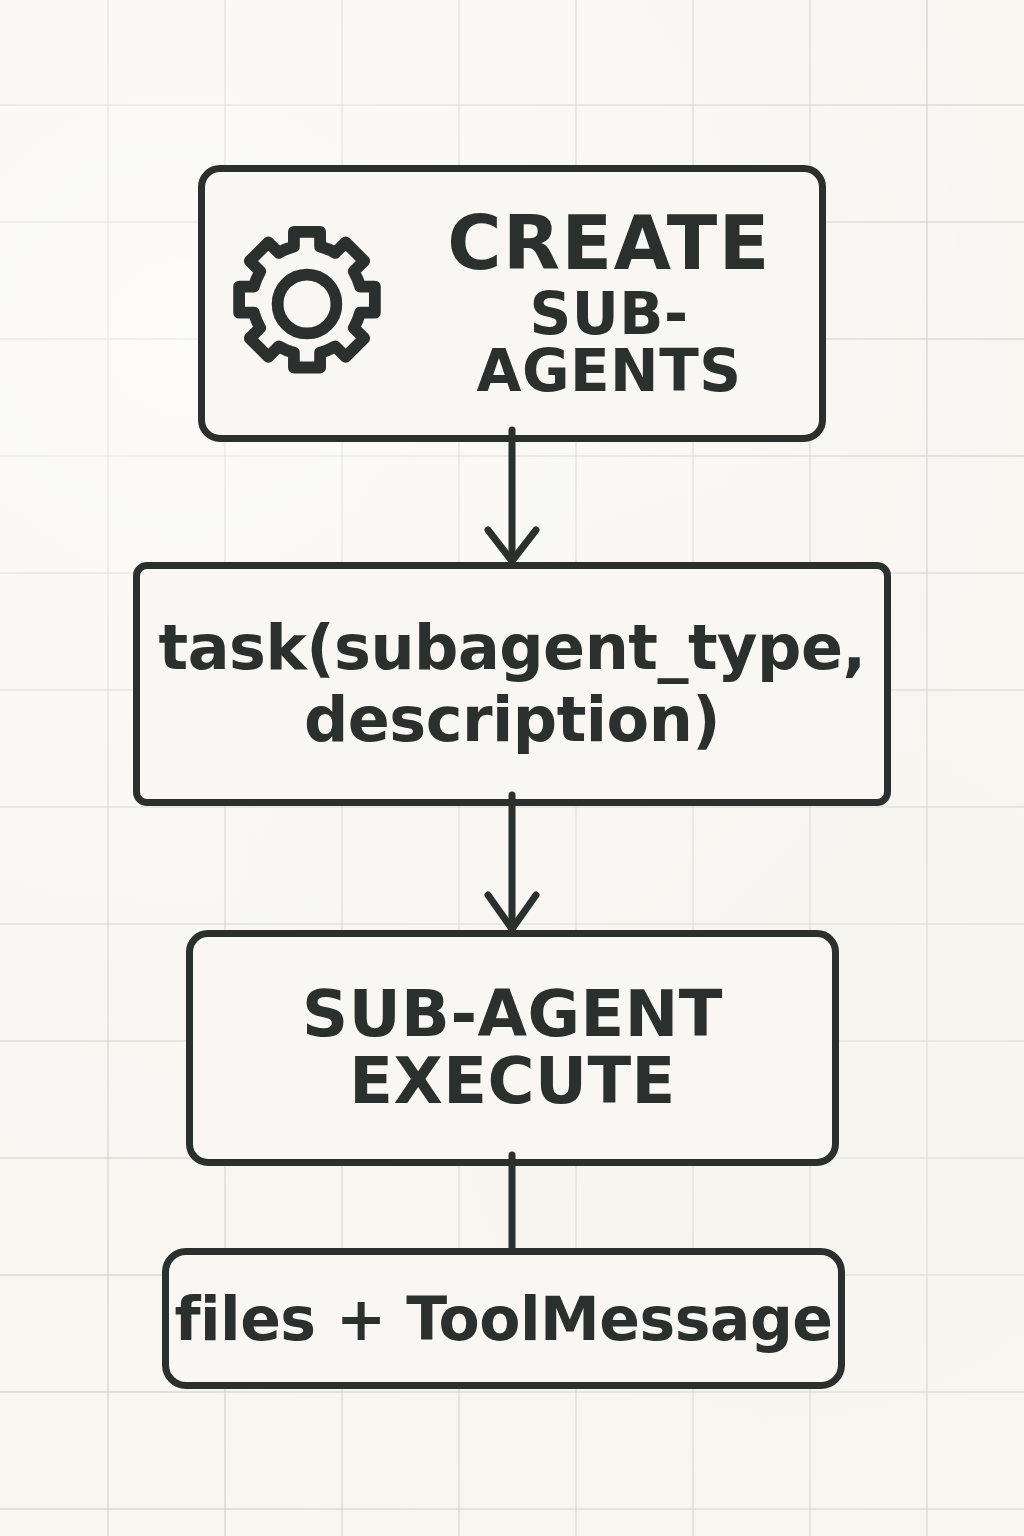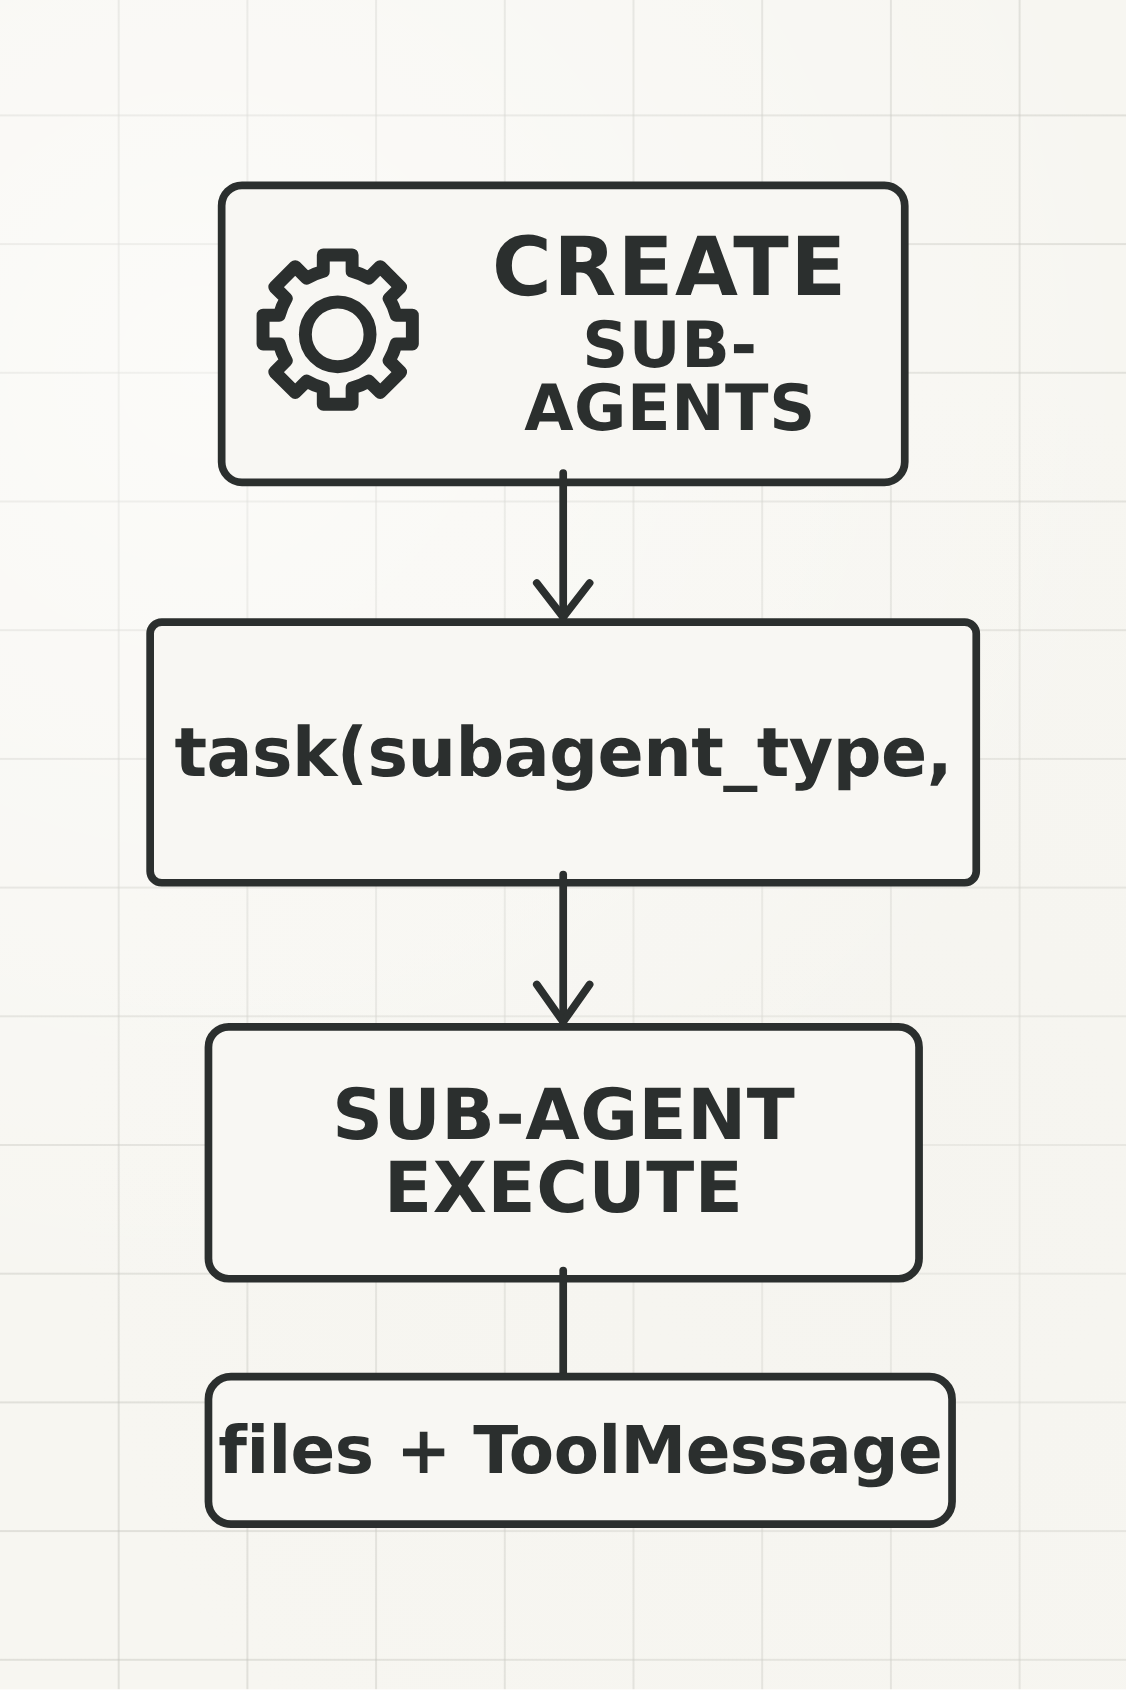--- a/index.html
+++ b/index.html
@@ -109,21 +109,21 @@
     display: flex;
     flex-direction: column;
     align-items: center;
     line-height: 1.04;
     font-size: 64px;
     font-weight: 700;
     letter-spacing: 0.5px;
   }
   
   #node-files {
-    left: 186px;
+    left: 162px;
     top: 1248px;
     width: 683px;
     height: 141px;
     border-radius: 24px;
   }
   #node-files .ln-files {
     font-size: 60px;
     font-weight: 700;
     letter-spacing: -0.5px;
   }
@@ -167,20 +167,21 @@
     </div>
 
     <svg class="edge" id="edge-1">
       <path class="stroke" d="M512 0 L512 132"></path>
       <path class="stroke" d="M488 100 L512 131 L536 100"></path>
     </svg>
 
     <div class="node" id="node-task">
       <span class="code">
         <span>task(subagent_type,</span><br>
+        <span>description)</span>
       </span>
     </div>
 
     <svg class="edge" id="edge-2">
       <path class="stroke" d="M512 0 L512 135"></path>
       <path class="stroke" d="M488 100 L512 134 L536 100"></path>
     </svg>
 
     <div class="node" id="node-execute">
       <span class="stack">

